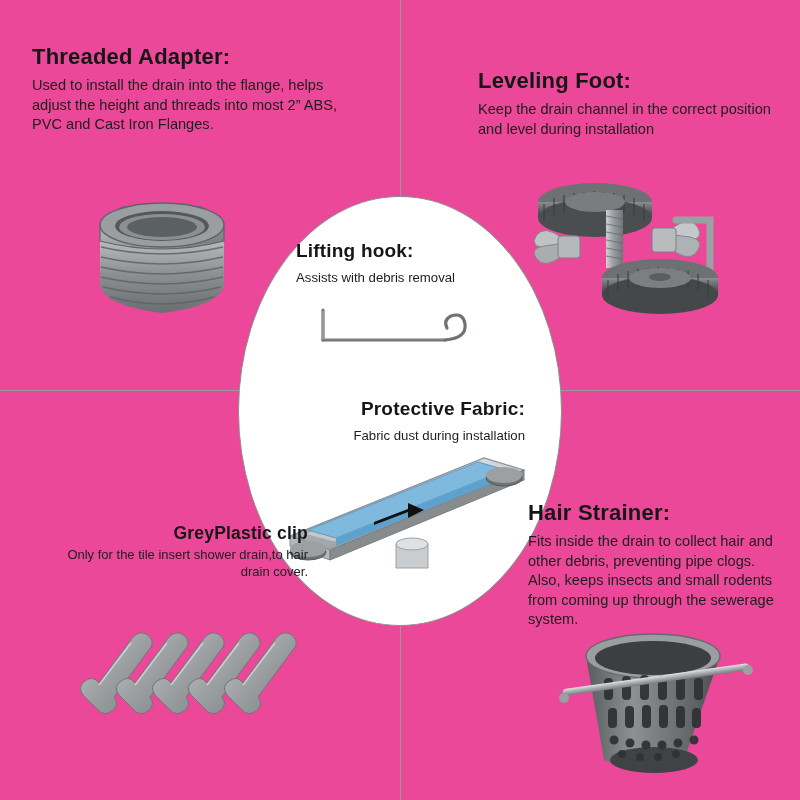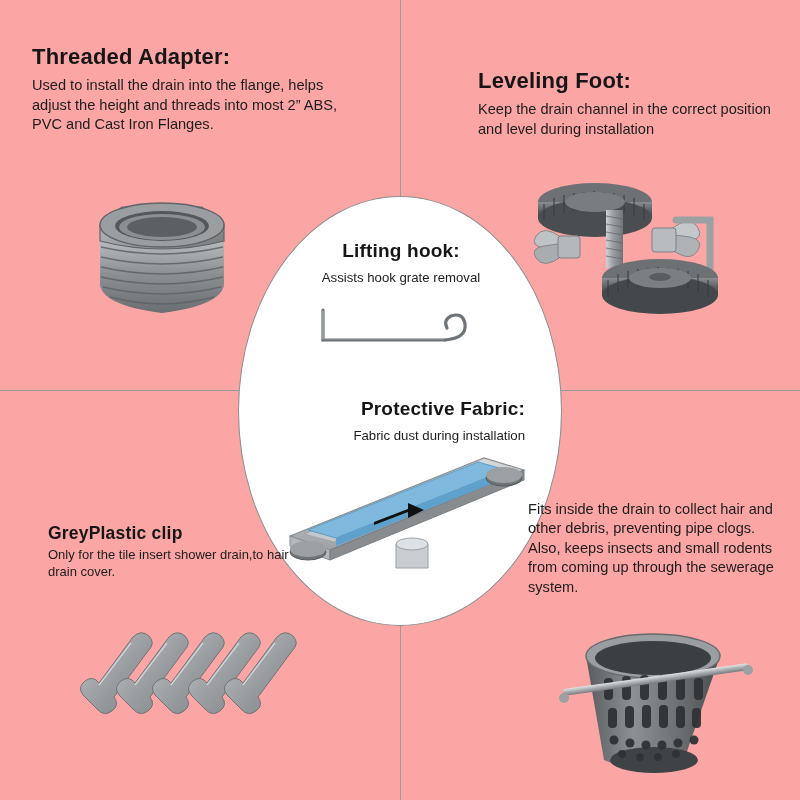--- a/index.html
+++ b/index.html
@@ -11,21 +11,21 @@
     width: 800px;
     height: 800px;
     font-family: "Liberation Sans", sans-serif;
     color: #1b1b1b;
     overflow: hidden;
   }
   #canvas {
     position: relative;
     width: 800px;
     height: 800px;
-    background: #fca5a5;
+    background: #ec4899;
   }
 
   
   .divider-h {
     position: absolute;
     left: 0;
     width: 800px;
     height: 1px;
     background: #9a9a9a;
   }
@@ -77,23 +77,23 @@
   }
   .block.center-block .title {
     font-size: 19px;
   }
   .block.center-block .desc {
     font-size: 13.2px;
   }
 
   #block-threaded { left: 32px;  top: 44px;  width: 310px; }
   #block-leveling { left: 478px; top: 44px;  width: 300px; margin-top: 24px; }
-  #block-lifting  { left: 296px; top: 240px; width: 210px; text-align: center; }
+  #block-lifting  { left: 296px; top: 240px; width: 210px; text-align: left; }
   #block-fabric   { left: 280px; top: 398px; width: 245px; text-align: right; }
-  #block-clip     { left: 48px;  top: 523px; width: 260px; text-align: left; }
+  #block-clip     { left: 48px;  top: 523px; width: 260px; text-align: right; }
   #block-hair     { left: 528px; top: 500px; width: 256px; }
 
   
   .art {
     position: absolute;
   }
 
   
   #art-adapter { left: 70px; top: 185px; width: 220px; height: 140px; }
 
@@ -237,21 +237,21 @@
           <line x1="188" y1="114" x2="188" y2="132"></line>
         <line x1="198" y1="120" x2="198" y2="137"></line>
       </g>
       <ellipse cx="150" cy="118" rx="31" ry="10" fill="#7b7f82"></ellipse>
       <ellipse cx="150" cy="117" rx="11" ry="4" fill="#5a5e61"></ellipse>
     </svg>
   </div>
 
   <div class="block center-block" id="block-lifting">
     <p class="title">Lifting hook:</p>
-    <p class="desc">Assists hook grate removal</p>
+    <p class="desc">Assists with debris removal</p>
   </div>
 
   <div class="art" id="art-hook">
     <svg width="180" height="62" viewBox="0 0 180 62">
       <g fill="none" stroke="#6e7377" stroke-width="3.2" stroke-linecap="round">
         <path d="M18 10 L18 40"></path>
         <path d="M18 40 L140 40"></path>
         <path d="M140 40 q22 -2 20 -16 q-2 -12 -14 -8 q-8 4 -4 12"></path>
       </g>
       <g fill="none" stroke="#b6babd" stroke-width="1.1" stroke-linecap="round">
@@ -335,20 +335,21 @@
         <path d="M24 60 L56 18"></path>
           <path d="M60 60 L92 18"></path>
           <path d="M96 60 L128 18"></path>
         <path d="M132 60 L164 18"></path>
           <path d="M168 60 L200 18"></path>
       </g>
     </svg>
   </div>
 
   <div class="block" id="block-hair">
+    <p class="title">Hair Strainer:</p>
     <p class="desc">Fits inside the drain to collect hair and other debris, preventing pipe clogs. Also, keeps insects and small rodents from coming up through the sewerage system.</p>
   </div>
 
   <div class="art" id="art-strainer">
     <svg width="215" height="158" viewBox="0 0 215 158">
       <defs>
         <linearGradient id="gBask" x1="0" y1="0" x2="1" y2="0">
           <stop offset="0%" stop-color="#585c5f"></stop>
           <stop offset="35%" stop-color="#8d9194"></stop>
           <stop offset="70%" stop-color="#6b6f72"></stop>

